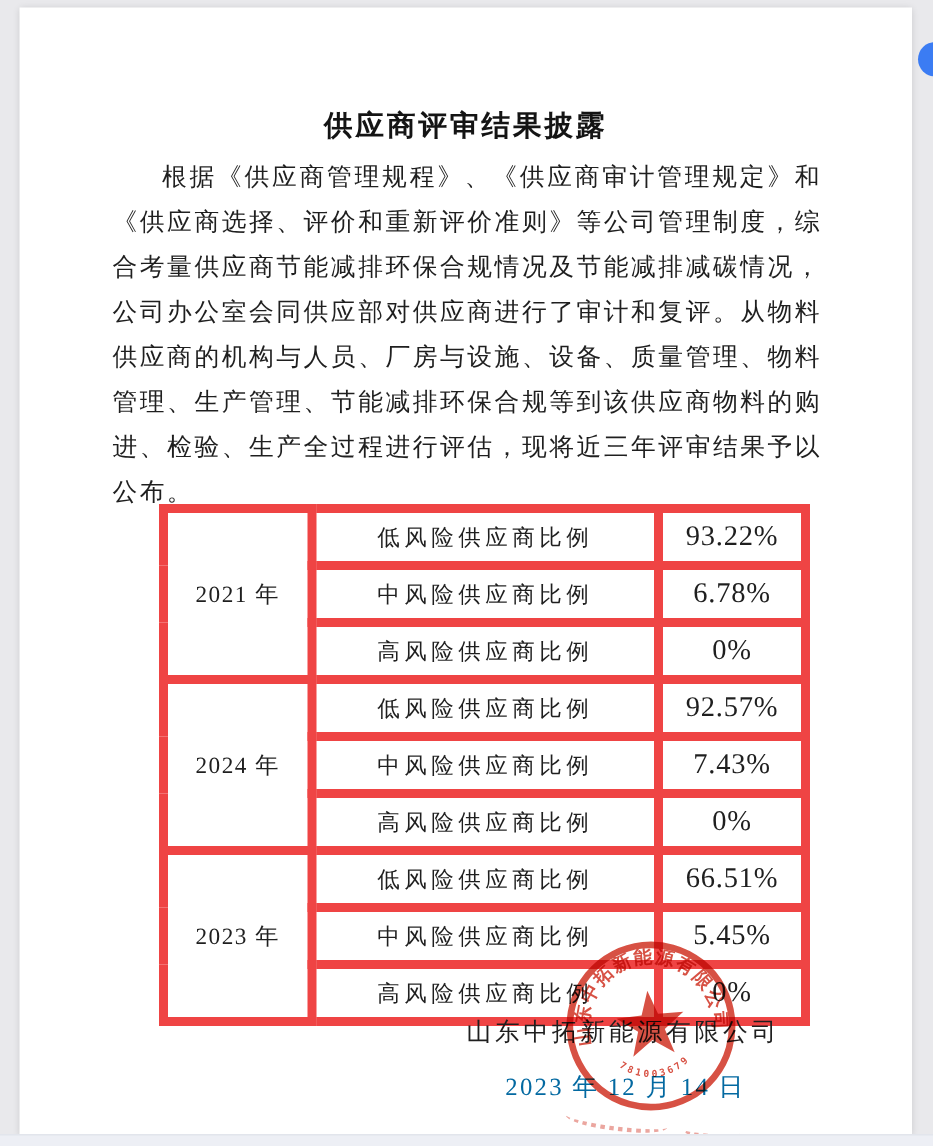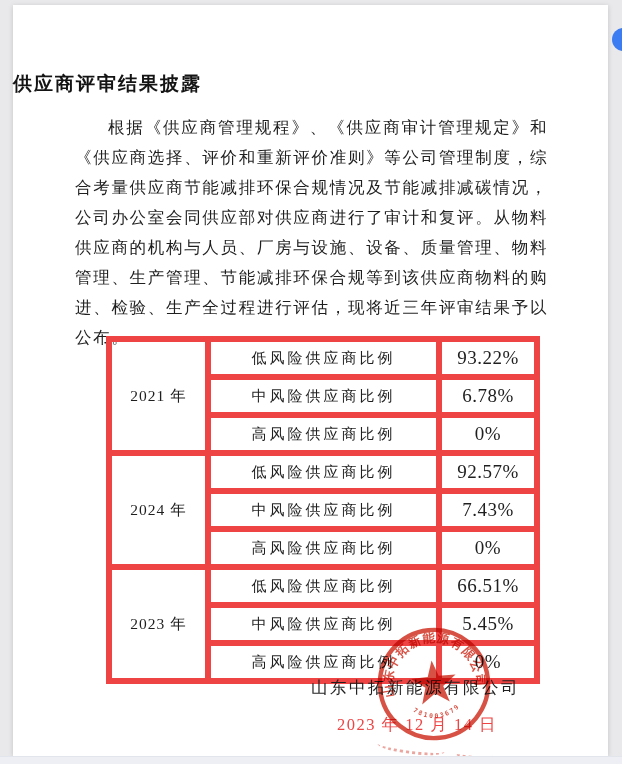--- a/index.html
+++ b/index.html
@@ -13,28 +13,28 @@
 
   .page {
     position: absolute; left: 13px; top: 5px;
     width: 595px; height: 751px;
     background: #ffffff;
     box-shadow: 0 1px 5px rgba(0,0,0,0.16);
   }
 
   .doc-title {
     position: absolute; top: 66px; left: 0; width: 100%;
-    margin: 0; 
+    margin: 0; text-align: center;
     font-family: "Liberation Sans", "DejaVu Sans", sans-serif;
     font-size: 19px; font-weight: 700; color: #141414;
     letter-spacing: 2px;
   }
 
   .body-text {
-    position: absolute; top: 108px; left: 62px; width: 473px;
+    position: absolute; top: 98px; left: 62px; width: 473px;
     margin: 0;
     font-size: 16.5px; line-height: 30px; letter-spacing: 1.6px;
     color: #1f1f1f;
     text-align: justify;
     text-indent: 2em;
   }
 
   .risk-table {
     position: absolute; top: 331px; left: 93px;
     width: 428px;
@@ -61,21 +61,21 @@
     font-size: 16px; letter-spacing: 2px; color: #1f1f1f;
     white-space: nowrap;
   }
   .company {
     position: absolute; top: 672px; right: 88px; margin: 0;
     font-size: 16.5px; letter-spacing: 2.5px; color: #1f1f1f;
     white-space: nowrap;
   }
   .date {
     position: absolute; top: 709px; right: 111px; margin: 0;
-    font-size: 16.5px; letter-spacing: 1.5px; color: #ef4444;
+    font-size: 16.5px; letter-spacing: 1.5px; color: #0369a1;
     white-space: nowrap;
   }
 
   .stamp {
     position: absolute; left: 362px; top: 620px;
     width: 118px; height: 118px;
     mix-blend-mode: multiply;
     pointer-events: none;
   }
   .seal-company-text {

